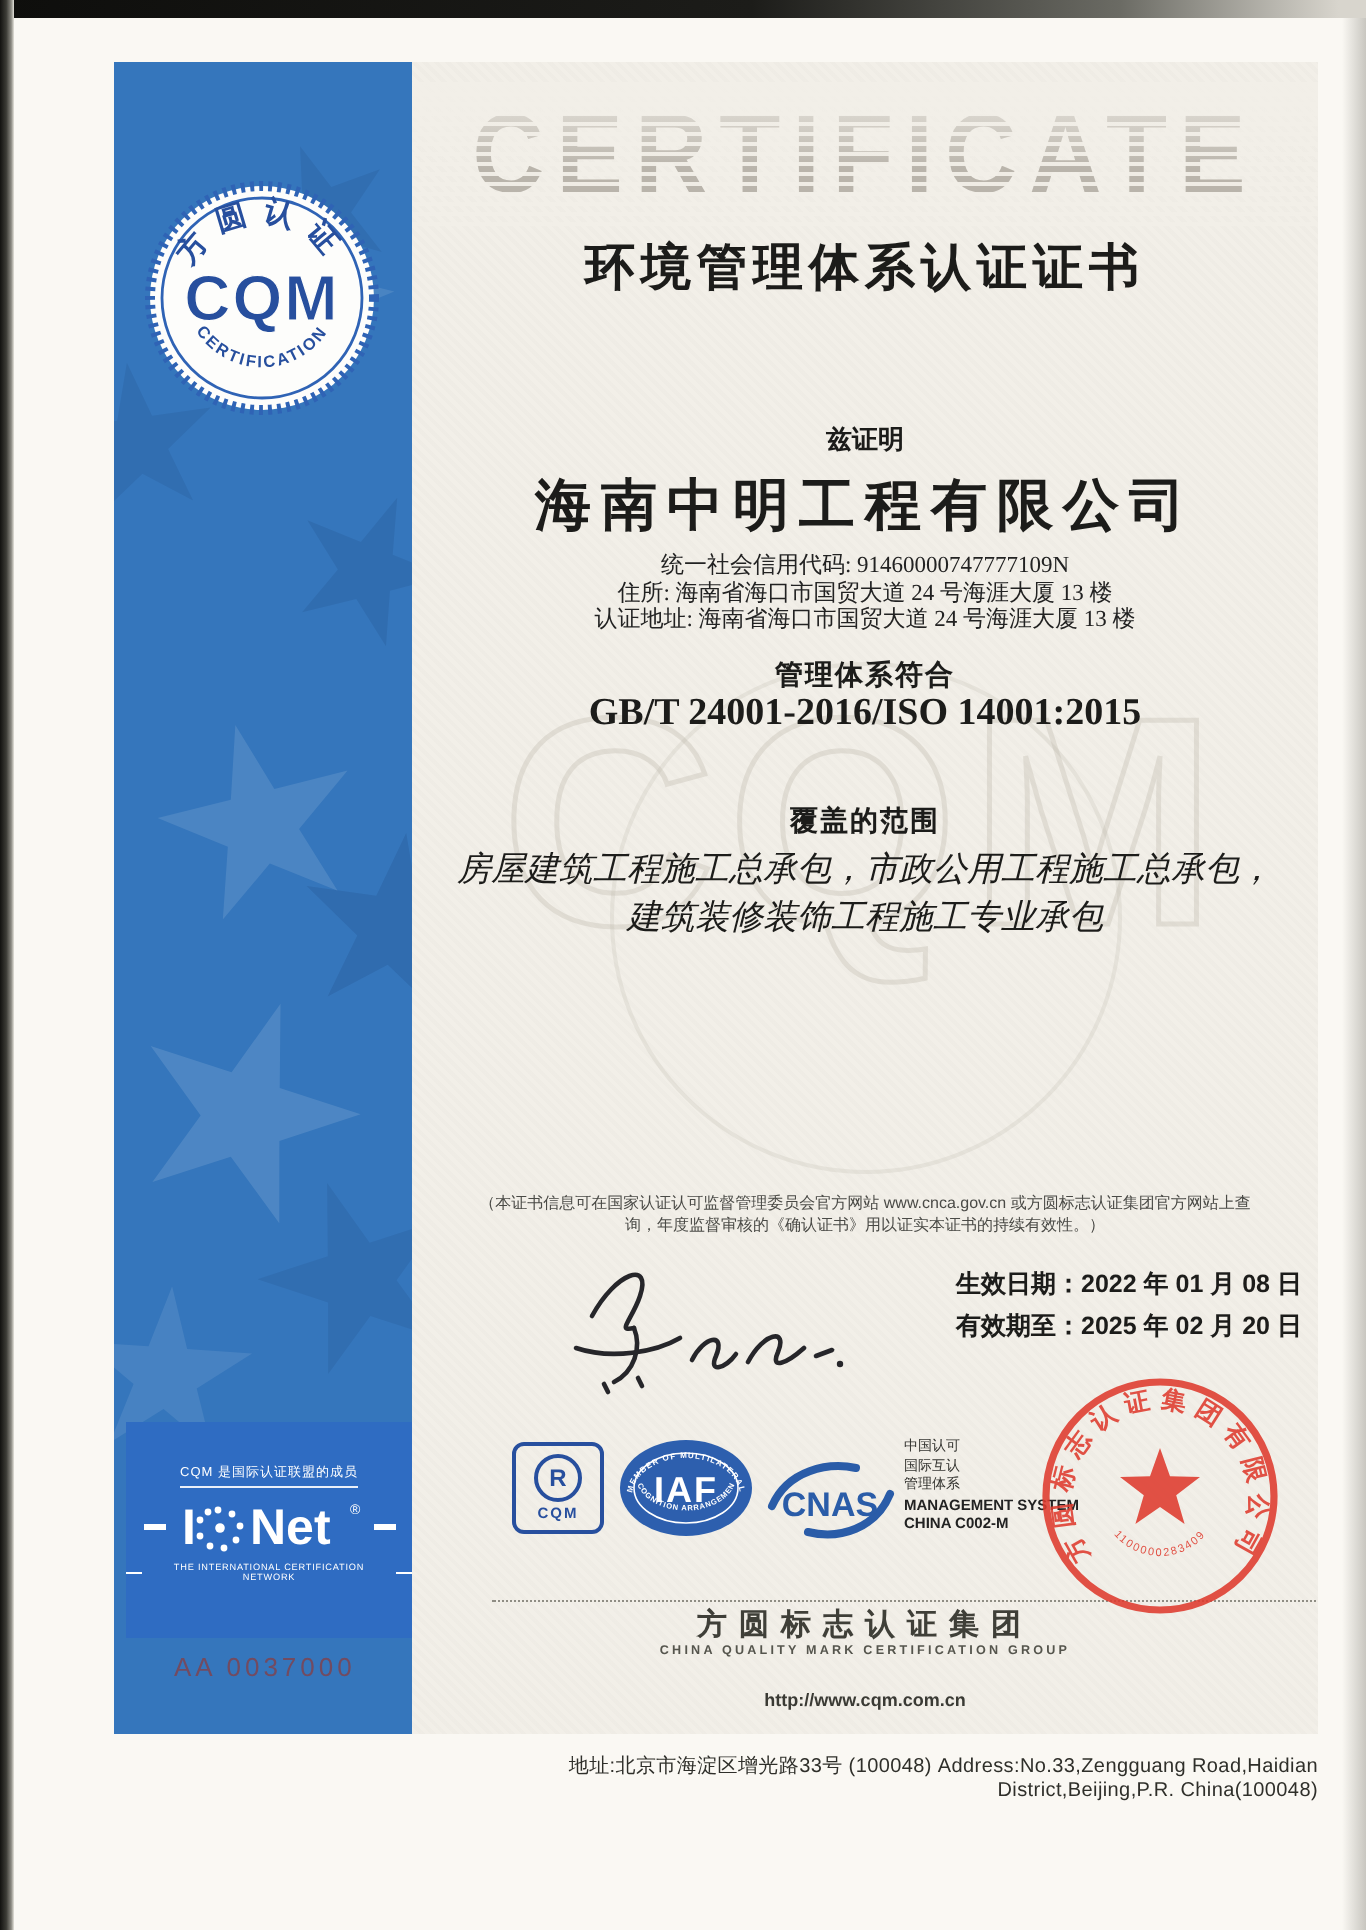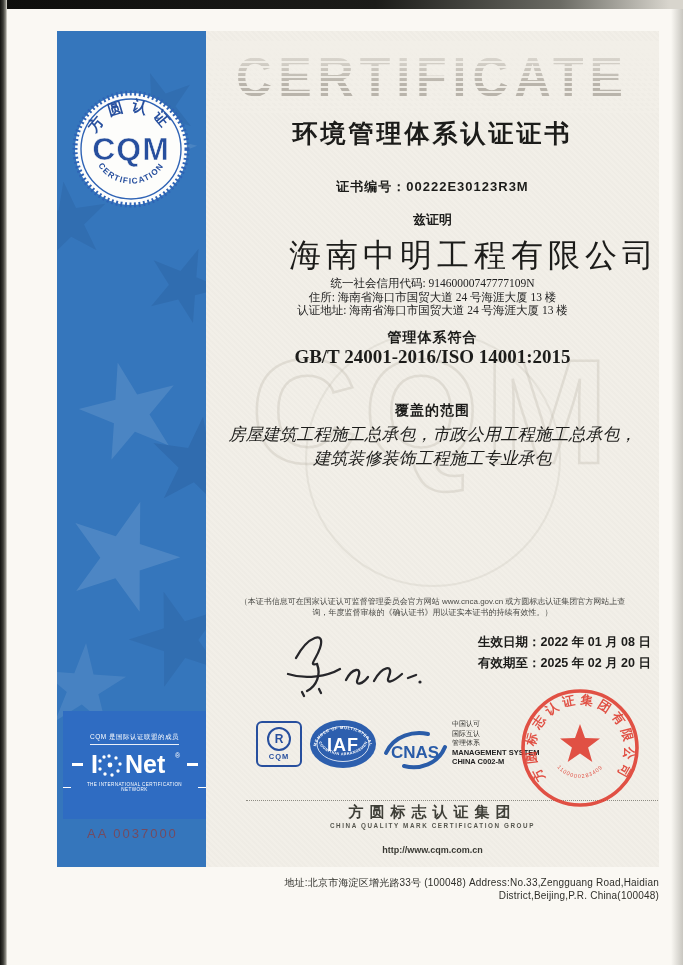--- a/index.html
+++ b/index.html
@@ -52,22 +52,22 @@
   .wm-stripes{position:absolute;left:0;right:0;top:10px;height:72px;z-index:1;
     background:repeating-linear-gradient(to bottom,rgba(242,239,232,.95) 0 2px,rgba(242,239,232,0) 2px 5px),
                linear-gradient(to bottom,rgba(242,239,232,.9),rgba(242,239,232,0) 60%);}
   .wm-cqm{top:296px;font-size:148px;font-weight:700;letter-spacing:6px;
     color:transparent;-webkit-text-stroke:2.5px rgba(188,183,170,.33);z-index:0;}
   .wm-circle{position:absolute;left:50%;top:300px;width:256px;height:256px;margin-left:-128px;
     border:2px solid rgba(192,188,176,.25);border-radius:50%;z-index:0;}
   .title{top:86px;font-size:25px;font-weight:700;letter-spacing:3px;z-index:2;}
   .certno{top:147px;font-size:13px;font-weight:700;letter-spacing:1px;z-index:2;}
   .certify{top:180px;font-size:13px;font-weight:700;z-index:2;text-align:center;}
-  .company{top:203px;font-size:32px;font-weight:400;letter-spacing:5px;
-    font-family:"Liberation Serif",serif;z-index:2;text-align:right;}
+  .company{top:203px;font-size:28px;font-weight:700;letter-spacing:5px;
+    font-family:"Liberation Serif",serif;z-index:2;}
   .info{top:246px;font-size:11.5px;line-height:13.5px;color:#222;
     font-family:"Liberation Serif",serif;z-index:2;}
   .conform{top:298px;font-size:14px;font-weight:700;letter-spacing:1px;z-index:2;}
   .standard{top:315px;font-size:19px;font-weight:700;font-family:"Liberation Serif",serif;z-index:2;}
   .scope-label{top:371px;font-size:14px;font-weight:700;letter-spacing:1px;z-index:2;}
   .scope{top:392px;font-size:17px;line-height:24px;font-style:italic;
     font-family:"Liberation Serif",serif;z-index:2;}
   .fine{top:565px;font-size:8px;line-height:11px;color:#4a4a46;
     font-family:Liberation Sans, sans-serif;z-index:2;}
   .sig{position:absolute;left:78px;top:593px;z-index:3;}
@@ -163,23 +163,20 @@
 
     <main class="content">
 
       <div class="center wm-cert">CERTIFICATE</div>
       <div class="wm-stripes"></div>
       <div class="center wm-cqm">CQM</div>
       <div class="wm-circle"></div>
 
       <h1 class="center title">环境管理体系认证证书</h1>
 
-      <div class="center certno">
-        <span>证书编号：</span><span>00222E30123R3M</span>
-      </div>
 
       <div class="center certify">兹证明</div>
 
       <div class="center company">海南中明工程有限公司</div>
 
       <div class="center info">
         <div>统一社会信用代码: 91460000747777109N</div>
         <div>住所: 海南省海口市国贸大道 24 号海涯大厦 13 楼</div>
         <div>认证地址: 海南省海口市国贸大道 24 号海涯大厦 13 楼</div>
       </div>

